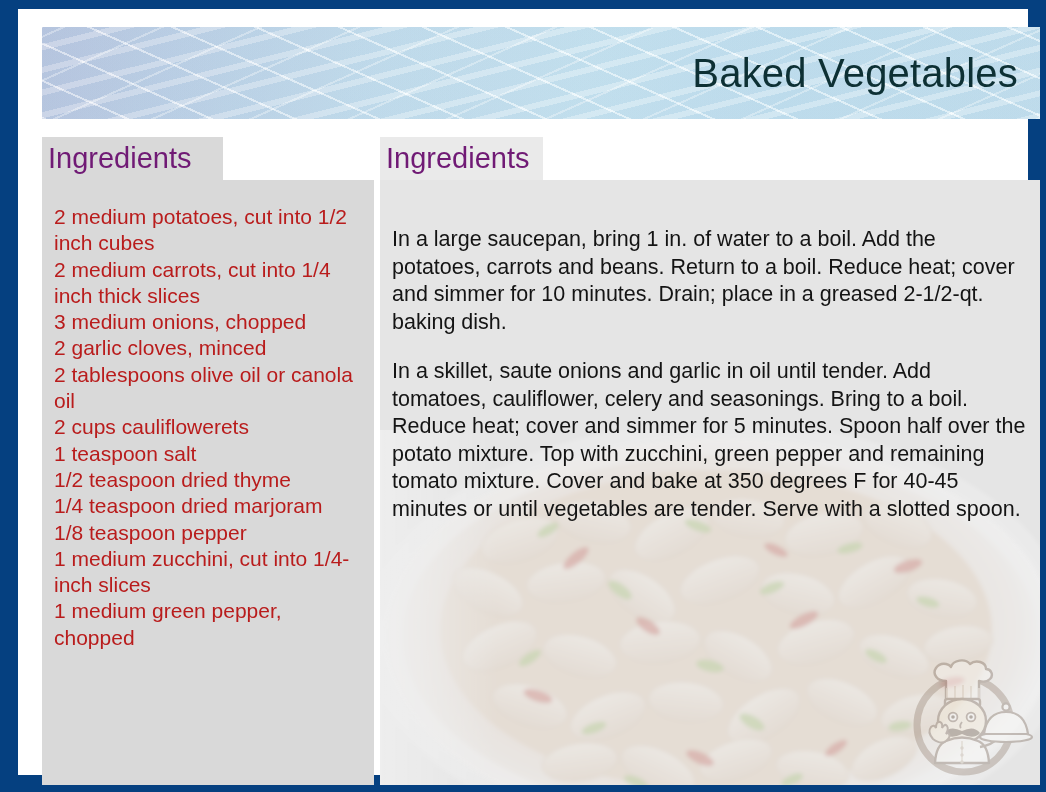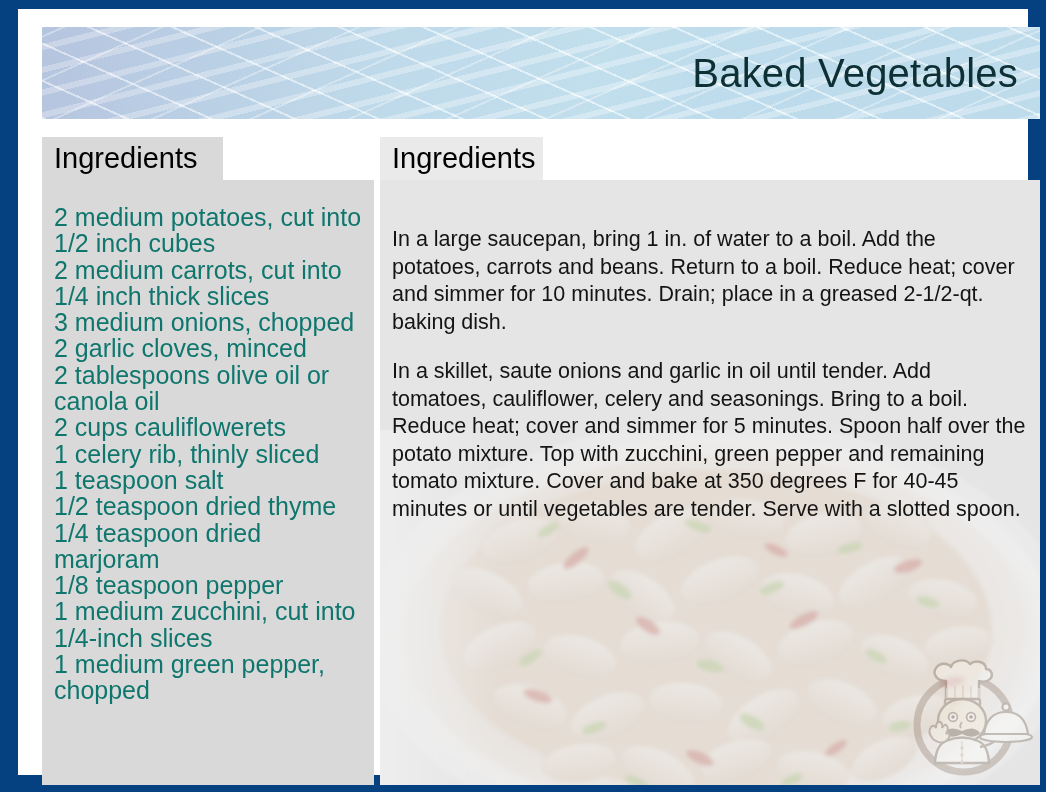--- a/index.html
+++ b/index.html
@@ -46,22 +46,22 @@
 
   
   #content-area{
     position:absolute; left:24px; top:128px; width:998px; height:648px;
   }
 
   
   .section-tab{
     position:absolute; top:0; height:43px;
     display:flex; align-items:center;
-    padding-left:12px;
-    font-size:29px; color:#000000;
+    padding-left:6px;
+    font-size:29px; color:#701a75;
     white-space:nowrap;
     z-index:4;
   }
   #tab-ingredients{ left:0;   width:181px; background:#d9d9d9; }
   #tab-directions { left:338px; width:163px; background:#eaeaea; }
 
   
   .section-panel{
     position:absolute; top:43px; height:605px;
     overflow:hidden;
@@ -72,21 +72,21 @@
   .panel-body{ position:relative; z-index:3; padding:24px 10px 0 12px; }
 
   
   #food-photo{
     position:absolute; left:0px; top:250px; width:740px; height:420px;
     z-index:1; pointer-events:none; opacity:.40;
   }
 
   
   #ingredients-list{
-    font-size:25px; line-height:26.3px; color:#0f766e;
+    font-size:21px; line-height:26.3px; color:#b91c1c;
     list-style:none;
   }
   #ingredients-list li{ }
 
   
   #directions-body{ padding-top:22px; }
   .direction-para{
     font-size:21.5px; line-height:27.5px; color:#141414;
     margin-bottom:22px;
   }
@@ -117,21 +117,20 @@
 
       <div class="section-panel" id="panel-ingredients">
         <div class="panel-body">
           <ul id="ingredients-list">
               <li>2 medium potatoes, cut into 1/2 inch cubes</li>
               <li>2 medium carrots, cut into 1/4 inch thick slices</li>
               <li>3 medium onions, chopped</li>
               <li>2 garlic cloves, minced</li>
               <li>2 tablespoons olive oil or canola oil</li>
               <li>2 cups cauliflowerets</li>
-              <li>1 celery rib, thinly sliced</li>
               <li>1 teaspoon salt</li>
               <li>1/2 teaspoon dried thyme</li>
               <li>1/4 teaspoon dried marjoram</li>
               <li>1/8 teaspoon pepper</li>
               <li>1 medium zucchini, cut into 1/4-inch slices</li>
               <li>1 medium green pepper, chopped</li>
             </ul>
         </div>
       </div>
 

